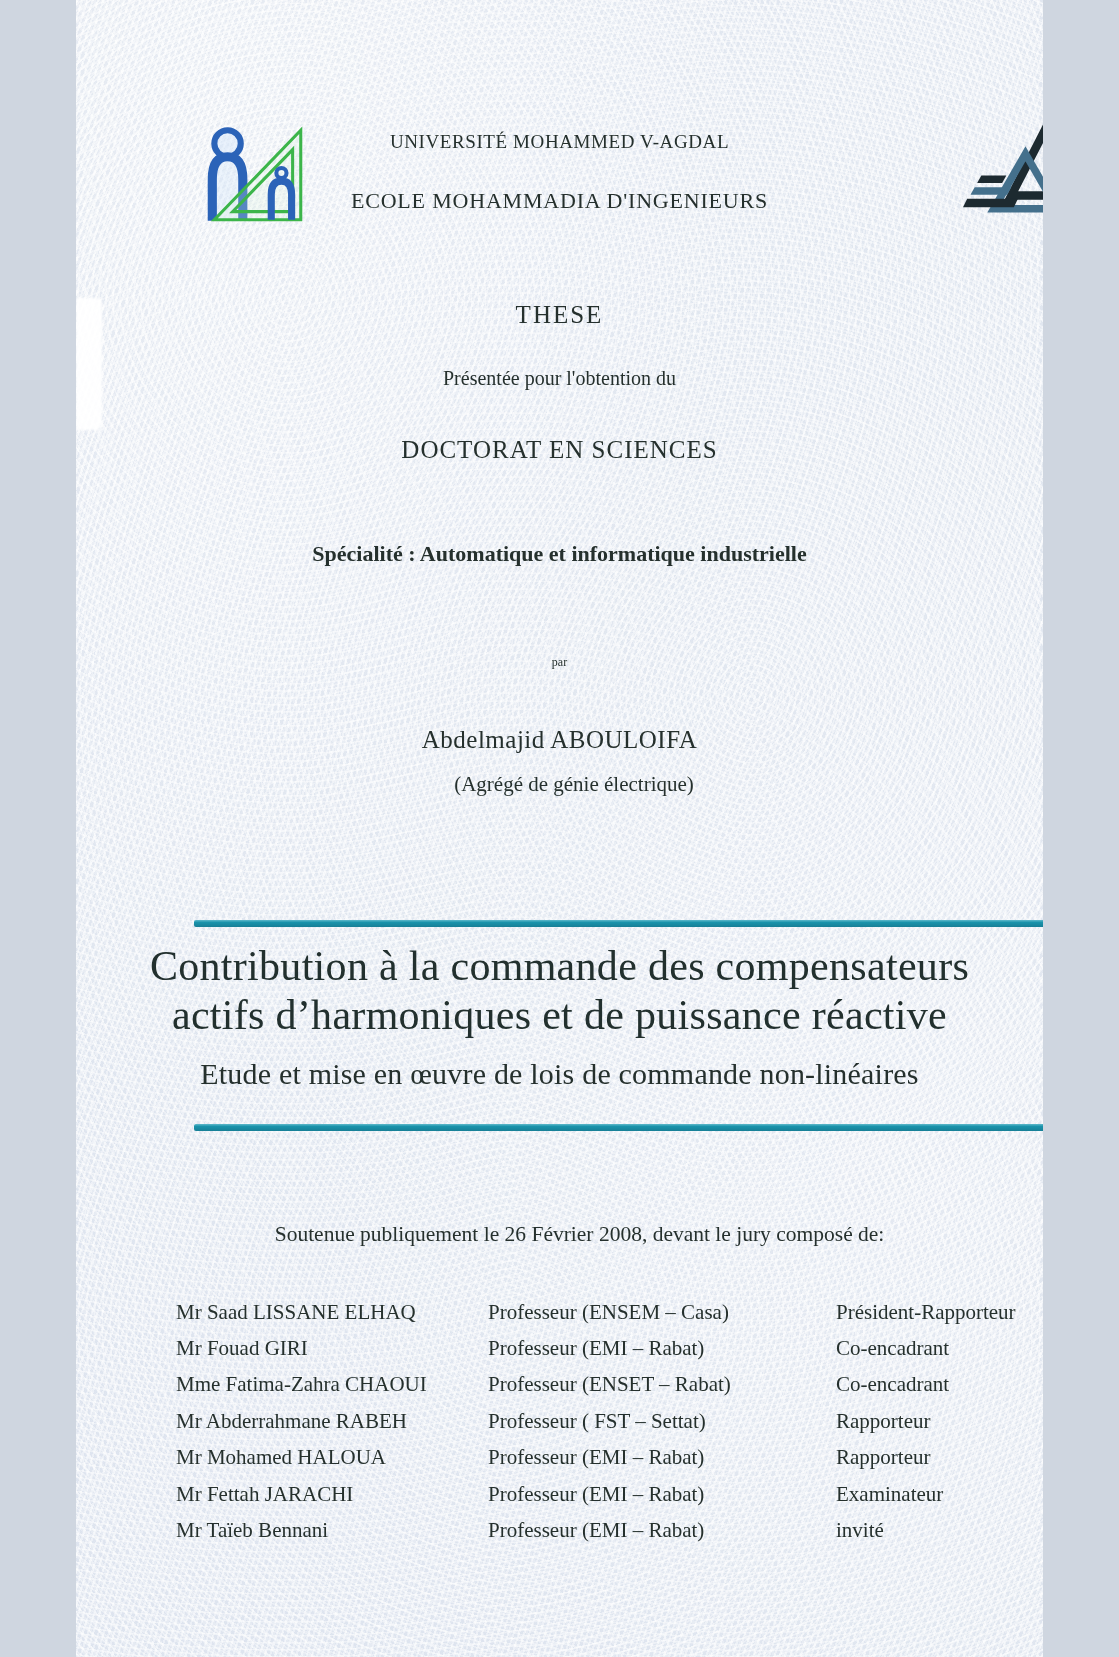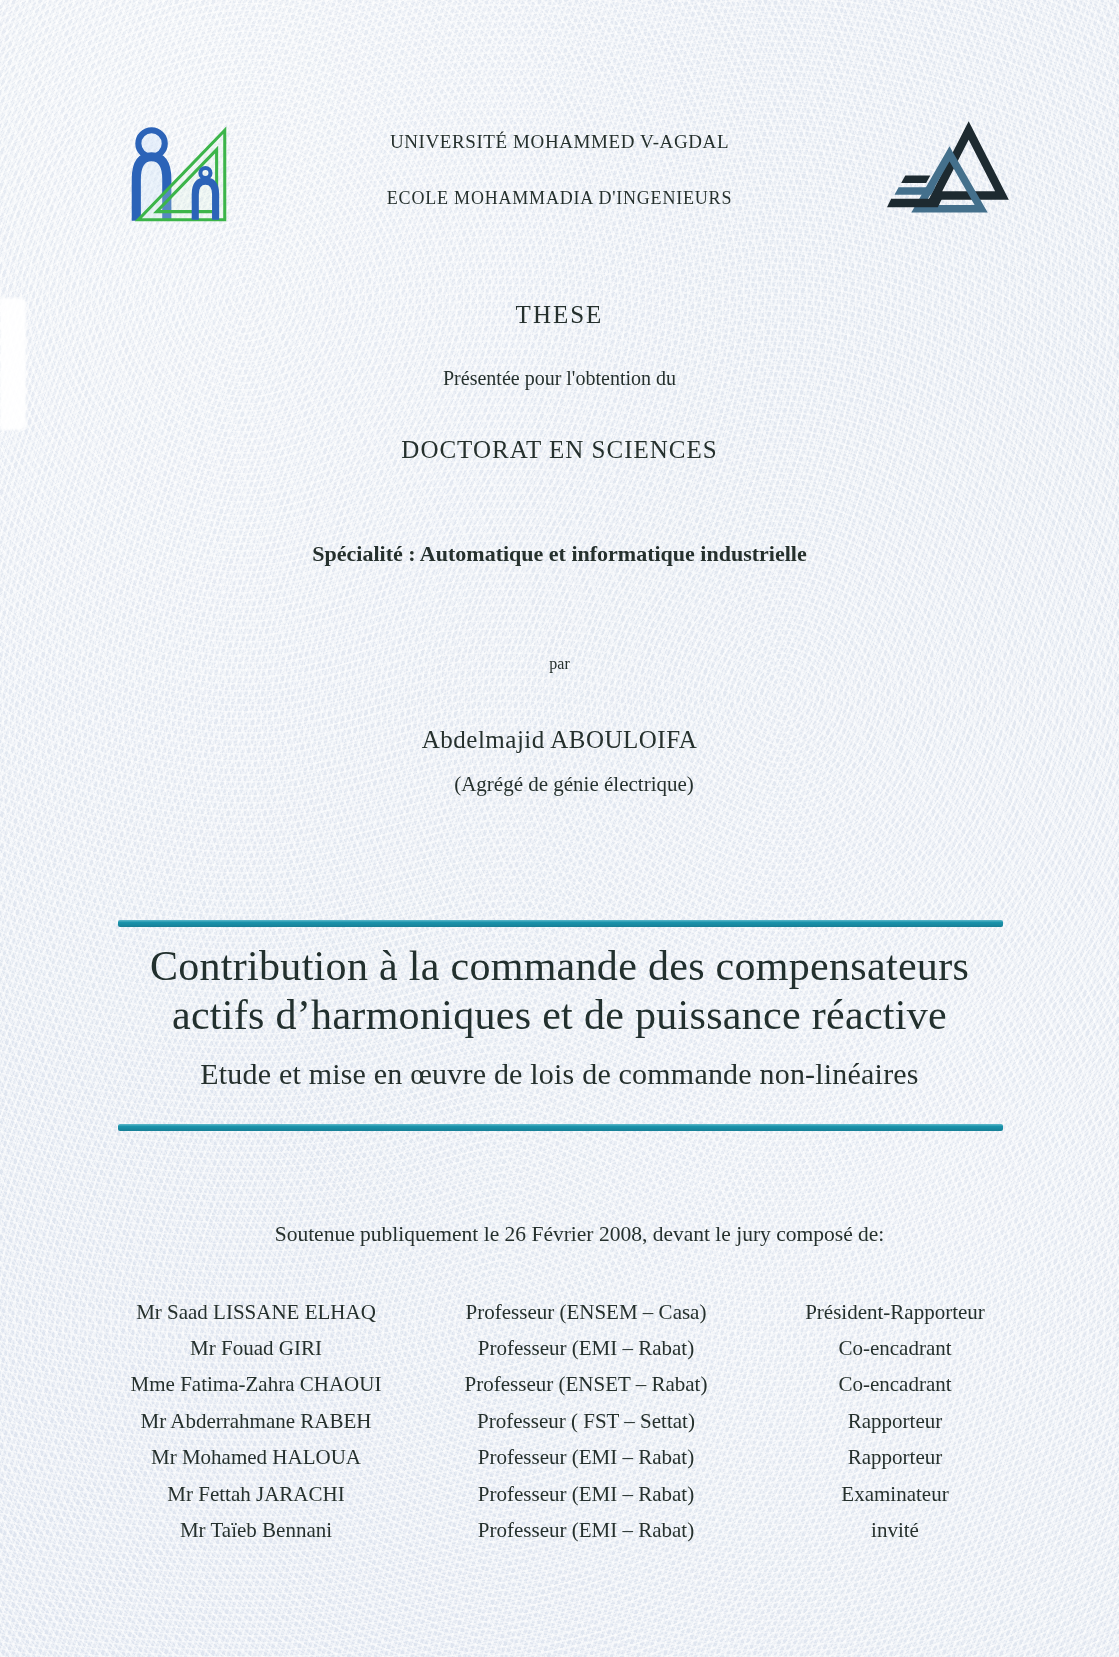--- a/index.html
+++ b/index.html
@@ -1,18 +1,18 @@
 <!DOCTYPE html>
 <html><head>
 <meta charset="utf-8">
 <style>
   html,body{margin:0;padding:0;background:#cfd6e0;}
   .page{
     position:relative;
-    width:1119px;height:1657px;
+    width:967px;height:1657px;
     margin:0 auto;
     background:
       radial-gradient(ellipse at 15% 8%, rgba(255,255,255,.55), transparent 45%),
       radial-gradient(ellipse at 85% 70%, rgba(255,255,255,.35), transparent 50%),
       linear-gradient(#edf1f7,#e8edf5);
     font-family:"Liberation Serif","DejaVu Serif",serif;
     color:#25302d;
     overflow:hidden;
   }
   
@@ -23,40 +23,40 @@
       repeating-radial-gradient(circle at 70% 42%, rgba(255,255,255,.40) 0 1px, transparent 2px 6px),
       repeating-radial-gradient(circle at 45% 80%, rgba(255,255,255,.38) 0 1px, transparent 2px 8px),
       repeating-linear-gradient(108deg, rgba(255,255,255,.30) 0 2px, rgba(203,212,227,.22) 2px 5px),
       repeating-linear-gradient(62deg, rgba(255,255,255,.26) 0 3px, rgba(206,215,229,.16) 3px 8px);
   }
   .abs{position:absolute;}
   .ctr{left:0;right:0;text-align:center;}
   .scan-patch{left:0;top:298px;width:26px;height:132px;background:rgba(255,255,255,.9);
     border-radius:0 6px 6px 0;filter:blur(1px);}
   .univ{top:131px;font-size:19px;letter-spacing:.6px;font-variant:normal;}
-  .school{top:188px;font-size:18px;letter-spacing:.8px;}
+  .school{top:188px;font-size:22px;letter-spacing:.8px;}
   .logo-left{left:118px;top:121px;width:122px;height:104px;}
   .logo-right{left:862px;top:112px;width:150px;height:122px;}
   .these{top:301px;font-size:25px;letter-spacing:2px;}
   .presentee{top:367px;font-size:20px;}
   .doctorat{top:430px;font-size:25px;letter-spacing:1px;line-height:39px;}
   .specialite{top:541px;font-size:22px;font-weight:bold;}
-  .par{top:655px;font-size:16px;}
+  .par{top:655px;font-size:12px;}
   .author{top:726px;font-size:25px;letter-spacing:.5px;}
   .agrege{top:772px;font-size:21px;padding-left:29px;}
   .rule{left:118px;width:885px;height:7px;background:linear-gradient(#5fb9cb,#1a93ab 35%,#177f96);
     border-radius:2px;}
   .rule-top{top:920px;}
   .rule-bottom{top:1124px;}
   .main-title{top:942px;font-size:42px;line-height:49px;letter-spacing:.3px;color:#22302e;}
   .subtitle{top:1057px;font-size:30px;letter-spacing:.2px;}
   .soutenue{top:1222px;font-size:21.5px;padding-left:40px;}
   .jury{left:100px;top:1294px;width:930px;font-size:21px;}
   .jury-row{display:grid;grid-template-columns:312px 348px auto;height:36.4px;align-items:center;}
-  .jury-row span{white-space:nowrap;text-align:center;}
+  .jury-row span{white-space:nowrap;}
 </style>
 </head>
 <body>
 
 <div class="page">
 
   <div class="abs scan-patch"></div>
 
   <div class="abs logo-left">
     <svg width="122" height="104" viewBox="0 0 120 100">

